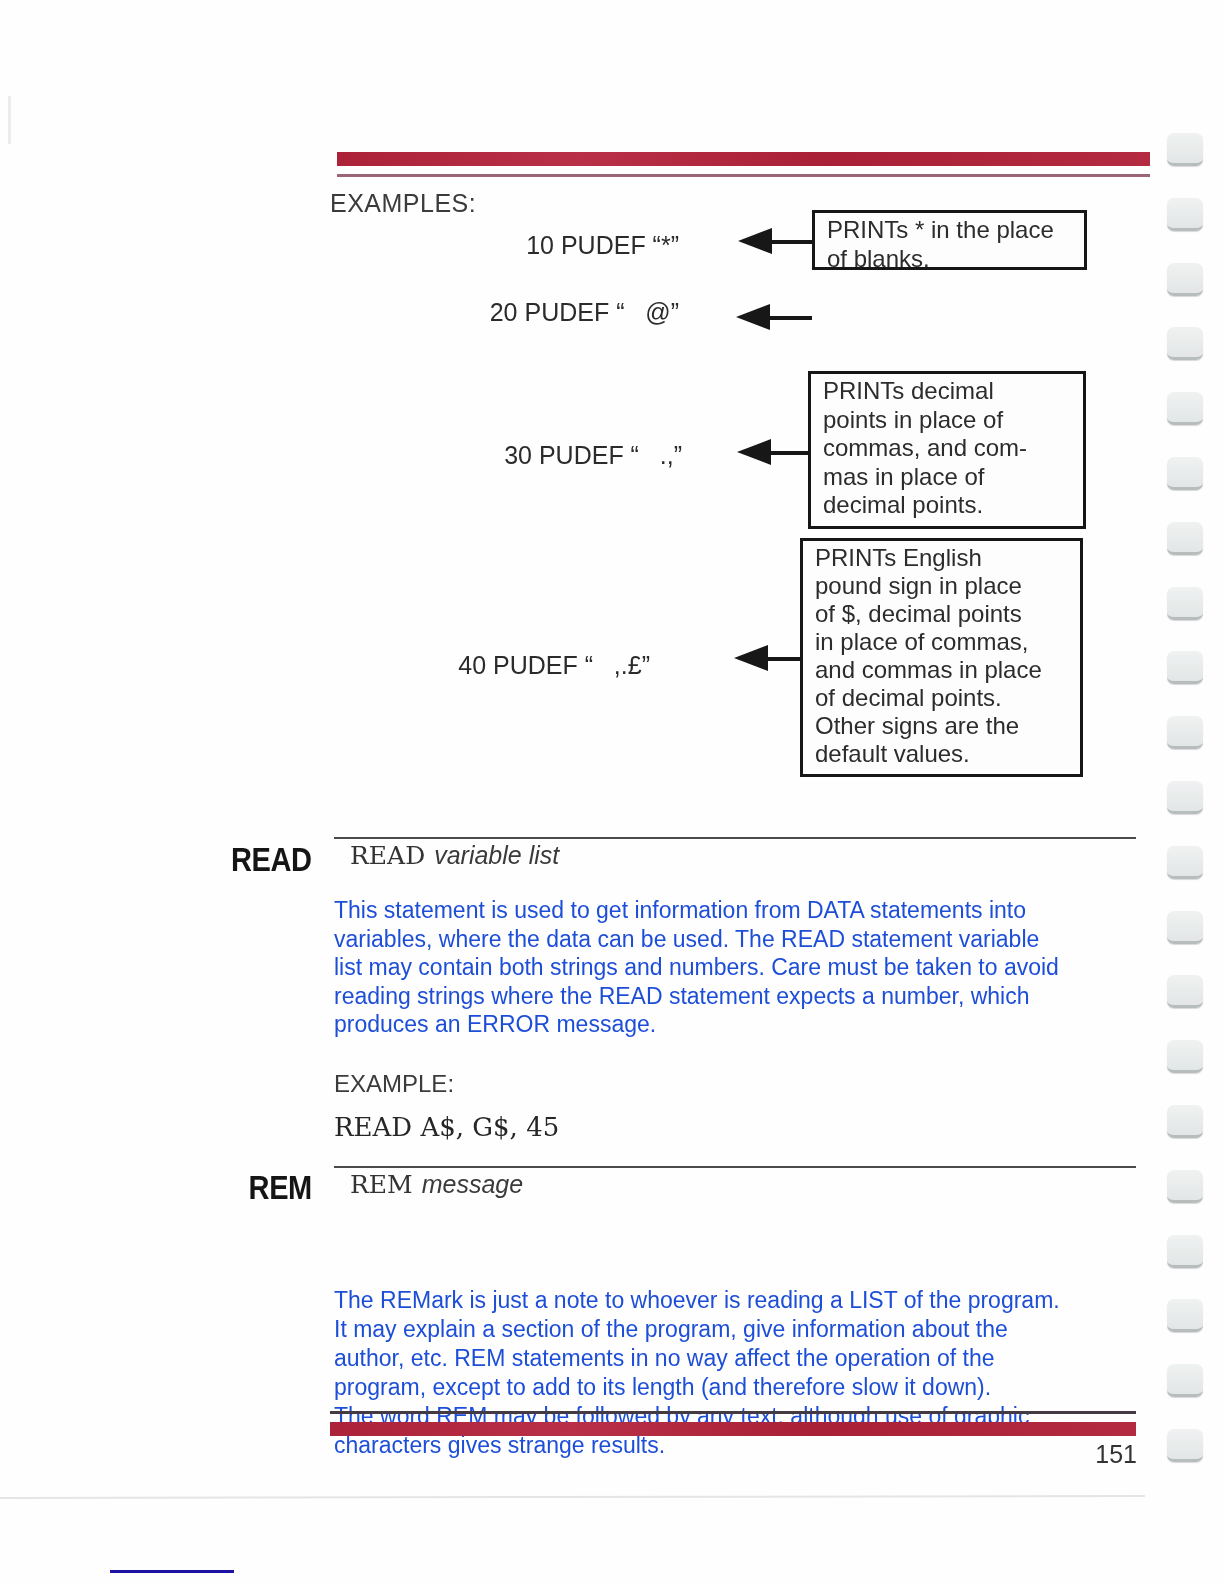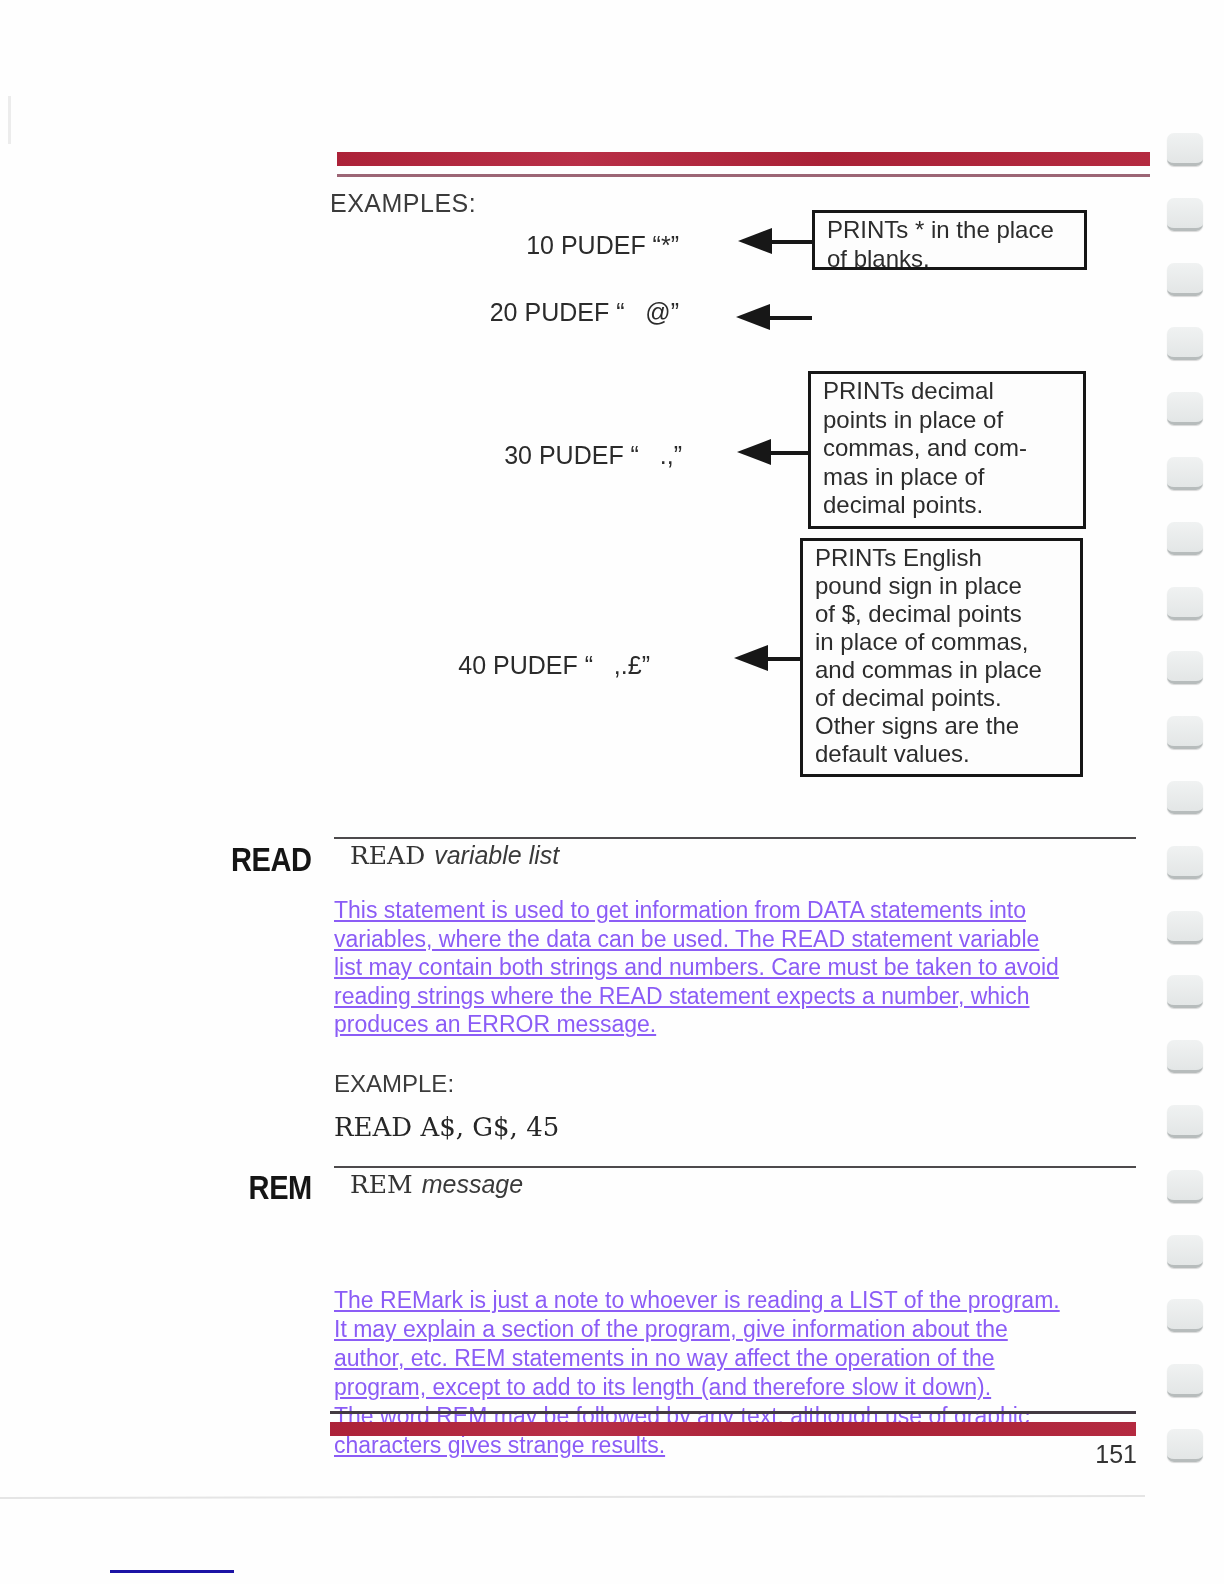--- a/index.html
+++ b/index.html
@@ -47,21 +47,21 @@
   .mh-read{right:912px;top:841px;}
   .mh-rem{right:912px;top:1169px;}
 
   .syntax{position:absolute;left:350px;color:#333;}
   .syn-read{top:841px;}
   .syn-rem{top:1170px;}
   .syntax .kw{font-family:"DejaVu Serif",serif;font-size:25px;}
   .syntax .arg{font-style:italic;font-size:25px;margin-left:9px;color:#3a3a3a;}
 
   .para{position:absolute;left:334px;width:815px;font-size:23px;line-height:28.6px;
-        color:#8b5cf6;white-space:pre-line;text-decoration:underline;}
+        color:#1d4ed8;white-space:pre-line;}
   .para-read{top:896px;}
   .para-rem{top:1286px;line-height:29px;}
   .example-label{position:absolute;left:334px;top:1070px;font-size:24px;color:#3b3b3b;}
   .example-code{position:absolute;left:334px;top:1112px;font-family:"DejaVu Serif",serif;
                 font-size:26px;color:#262626;}
 
   .page-number{position:absolute;right:87px;top:1440px;font-size:25px;color:#333;}
 
   
   .faint-line{position:absolute;left:0;top:1496px;width:1145px;height:2px;background:#e5e5e5;transform:rotate(-.1deg);}

